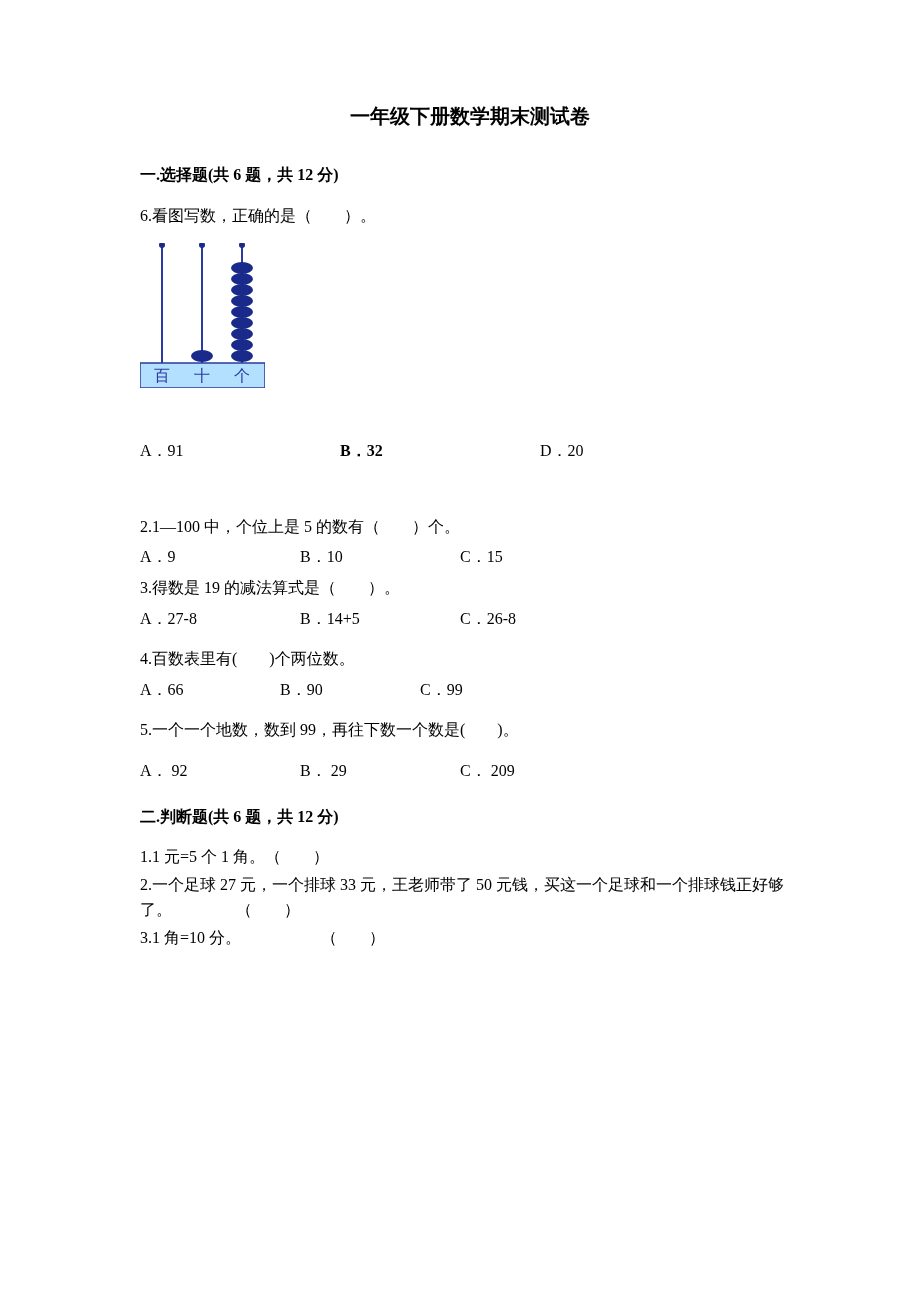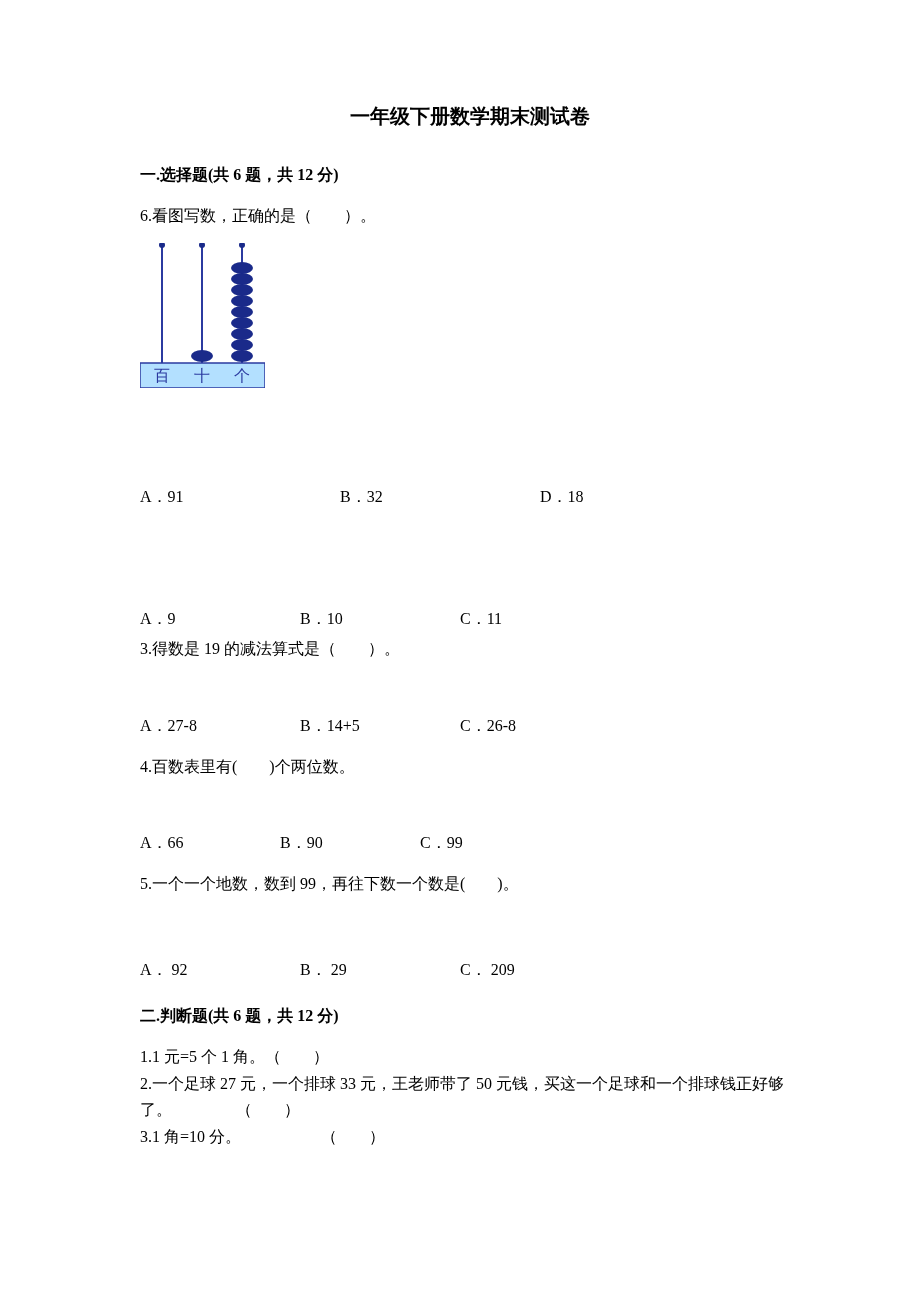--- a/index.html
+++ b/index.html
@@ -28,24 +28,23 @@
     }
     .question {
       margin-bottom: 15px;
     }
     .options-row {
       display: flex;
       margin-top: 5px;
     }
     .options-row span {
       display: inline-block;
-      margin-top: 46px;
     }
     .opt-a { width: 180px; }
-    .opt-b { width: 180px; }
+    .opt-b { width: 180px; font-weight: bold; }
     .opt-c { width: 180px; }
     .opt-d { width: 100px; }
     
     .opt3-a { width: 160px; }
     .opt3-b { width: 160px; }
     .opt3-c { width: 160px; }
     
     .abacus-wrapper {
       margin: 15px 0 30px 0;
     }
@@ -98,29 +97,30 @@
       <ellipse cx="102" cy="113" rx="11" ry="6" fill="#1a2a8a"></ellipse>
 
       <text x="22" y="138" text-anchor="middle" font-size="16" fill="#2b3aa0" font-family="KaiTi, SimSun">百</text>
       <text x="62" y="138" text-anchor="middle" font-size="16" fill="#2b3aa0" font-family="KaiTi, SimSun">十</text>
       <text x="102" y="138" text-anchor="middle" font-size="16" fill="#2b3aa0" font-family="KaiTi, SimSun">个</text>
     </svg>
   </div>
   <div class="options-row q1-options">
     <span class="opt-a">A．91</span>
     <span class="opt-b">B．32</span>
-    <span class="opt-d">D．18</span>
+    <span class="opt-d">D．20</span>
   </div>
 </div>
 
 <div class="question q2">
+  <div>2.1—100 中，个位上是 5 的数有（　　）个。</div>
   <div class="options-row">
     <span class="opt3-a">A．9</span>
     <span class="opt3-b">B．10</span>
-    <span class="opt3-c">C．11</span>
+    <span class="opt3-c">C．15</span>
   </div>
 </div>
 
 <div class="question q3">
   <div>3.得数是 19 的减法算式是（　　）。</div>
   <div class="options-row">
     <span class="opt3-a">A．27-8</span>
     <span class="opt3-b">B．14+5</span>
     <span class="opt3-c">C．26-8</span>
   </div>

